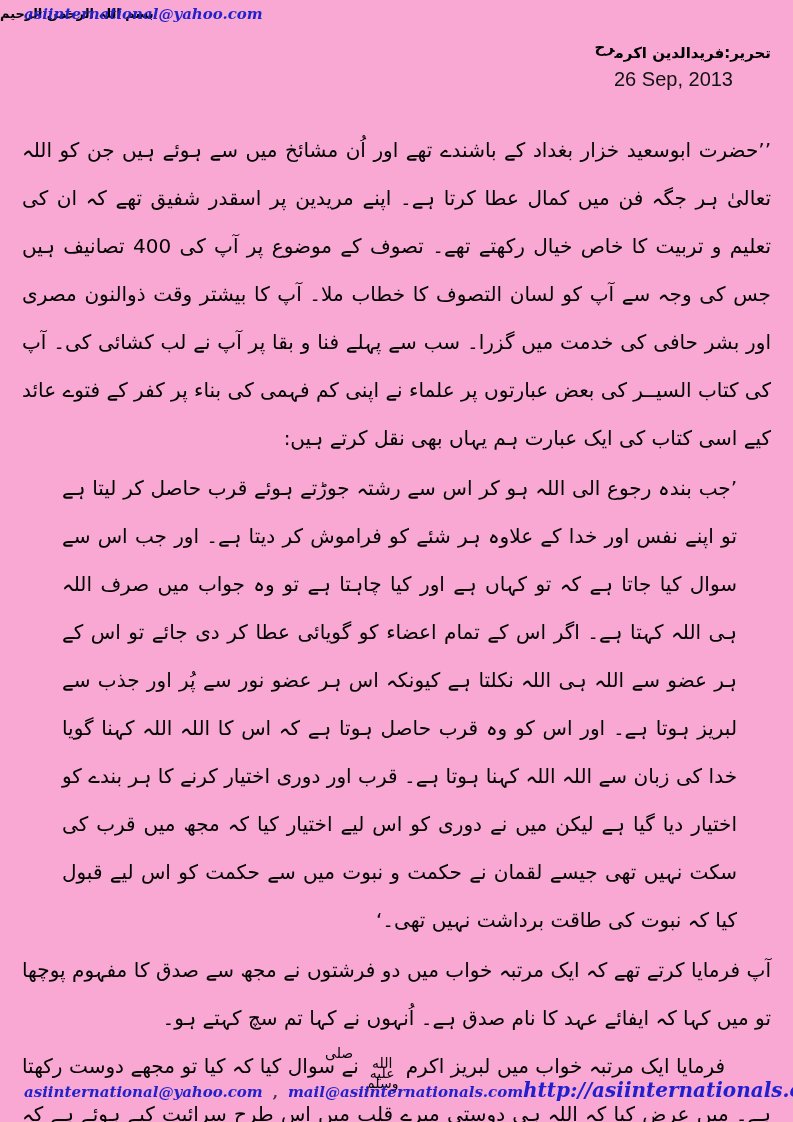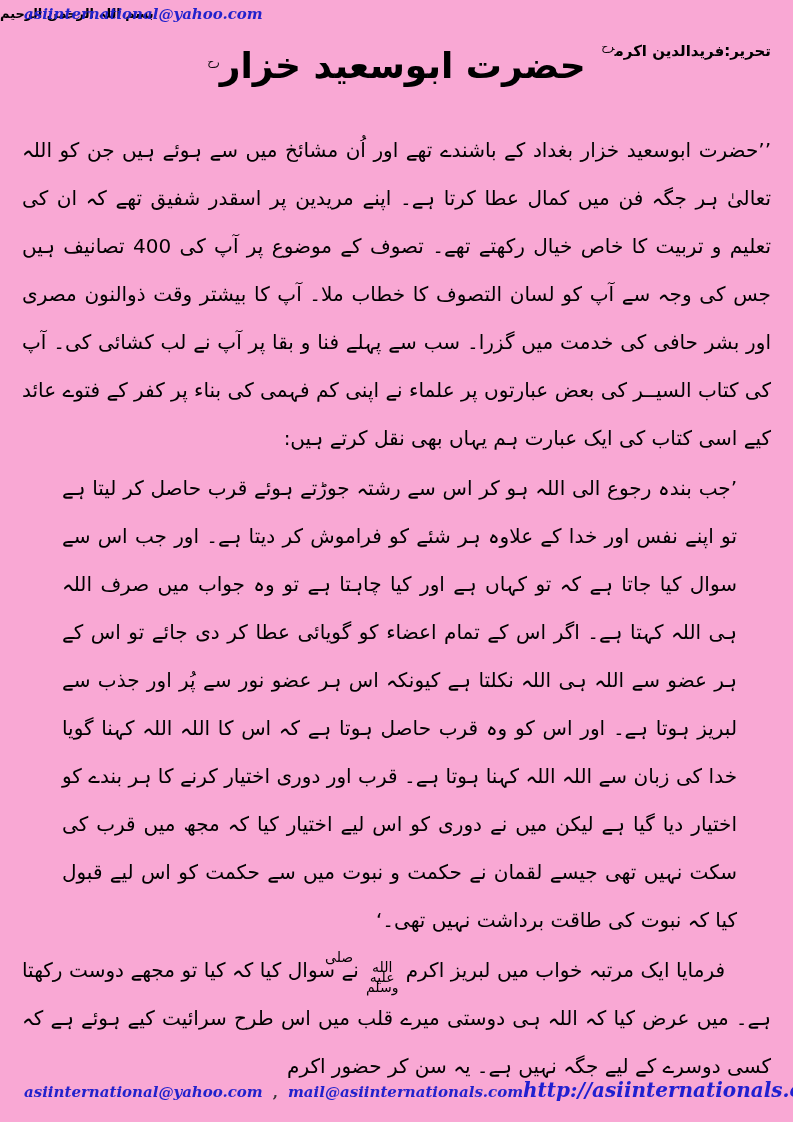--- a/index.html
+++ b/index.html
@@ -46,22 +46,22 @@
   }
   .doc-title {
     text-align: center;
     direction: rtl;
     font-size: 36px;
     font-weight: bold;
     line-height: 64px;
     color: #000000;
   }
   .rh-mark {
-    font-size: 11px;
-    font-weight: normal;
+    font-size: 15px;
+    font-weight: bold;
     vertical-align: super;
   }
   .byline-box {
     position: absolute;
     right: 22px;
     top: 4px;
     width: 195px;
     text-align: right;
   }
   .byline {
@@ -138,31 +138,32 @@
 <body>
 
 <div class="page">
 
   <div class="top-row">
     <a class="email-left">asiinternational@yahoo.com</a>
     <div class="bismillah">بسم اللہ الرحمن الرحیم</div>
   </div>
 
   <div class="title-row">
-    <h1 class="doc-title"><span>حضرت ابوسعید خزار</span><span class="rh-mark">رح</span></h1>
     <div class="byline-box">
       <div class="byline"><span>تحریر:فریدالدین اکرم</span><span class="rh-mark">رح</span></div>
+      <div class="date">26 Sep, 2013</div>
     </div>
   </div>
 
   <div class="body-text">
     <p>’’حضرت ابوسعید خزار بغداد کے باشندے تھے اور اُن مشائخ میں سے ہوئے ہیں جن کو اللہ تعالیٰ ہر جگہ فن میں کمال عطا کرتا ہے۔ اپنے مریدین پر اسقدر شفیق تھے کہ ان کی تعلیم و تربیت کا خاص خیال رکھتے تھے۔ تصوف کے موضوع پر آپ کی 400 تصانیف ہیں جس کی وجہ سے آپ کو لسان التصوف کا خطاب ملا۔ آپ کا بیشتر وقت ذوالنون مصری اور بشر حافی کی خدمت میں گزرا۔ سب سے پہلے فنا و بقا پر آپ نے لب کشائی کی۔ آپ کی کتاب السیــر کی بعض عبارتوں پر علماء نے اپنی کم فہمی کی بناء پر کفر کے فتوے عائد کیے اسی کتاب کی ایک عبارت ہم یہاں بھی نقل کرتے ہیں:</p>
 
     <blockquote class="quote-block">’جب بندہ رجوع الی اللہ ہو کر اس سے رشتہ جوڑتے ہوئے قرب حاصل کر لیتا ہے تو اپنے نفس اور خدا کے علاوہ ہر شئے کو فراموش کر دیتا ہے۔ اور جب اس سے سوال کیا جاتا ہے کہ تو کہاں ہے اور کیا چاہتا ہے تو وہ جواب میں صرف اللہ ہی اللہ کہتا ہے۔ اگر اس کے تمام اعضاء کو گویائی عطا کر دی جائے تو اس کے ہر عضو سے اللہ ہی اللہ نکلتا ہے کیونکہ اس ہر عضو نور سے پُر اور جذب سے لبریز ہوتا ہے۔ اور اس کو وہ قرب حاصل ہوتا ہے کہ اس کا اللہ اللہ کہنا گویا خدا کی زبان سے اللہ اللہ کہنا ہوتا ہے۔ قرب اور دوری اختیار کرنے کا ہر بندے کو اختیار دیا گیا ہے لیکن میں نے دوری کو اس لیے اختیار کیا کہ مجھ میں قرب کی سکت نہیں تھی جیسے لقمان نے حکمت و نبوت میں سے حکمت کو اس لیے قبول کیا کہ نبوت کی طاقت برداشت نہیں تھی۔‘</blockquote>
 
+    <p>آپ فرمایا کرتے تھے کہ ایک مرتبہ خواب میں دو فرشتوں نے مجھ سے صدق کا مفہوم پوچھا تو میں کہا کہ ایفائے عہد کا نام صدق ہے۔ اُنہوں نے کہا تم سچ کہتے ہو۔</p>
 
     <p class="indent-first"><span>فرمایا ایک مرتبہ خواب میں لبریز اکرم</span> <span class="durood">صلى الله عليه وسلم</span> <span>نے سوال کیا کہ کیا تو مجھے دوست رکھتا ہے۔ میں عرض کیا کہ اللہ ہی دوستی میرے قلب میں اس طرح سرائیت کیے ہوئے ہے کہ کسی دوسرے کے لیے جگہ نہیں ہے۔ یہ سن کر حضور اکرم</span>  </p>
 
   </div>
 
   <div class="footer">
     <div class="footer-left">
       <a>asiinternational@yahoo.com</a><span class="sep">,</span><a>mail@asiinternationals.com</a>
     </div>
     <a class="footer-url">http://asiinternationals.com</a>

